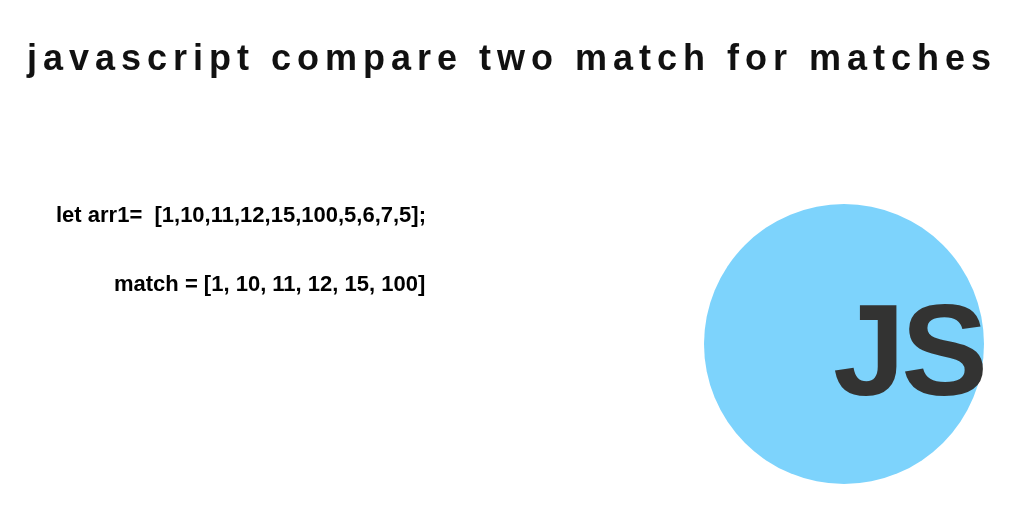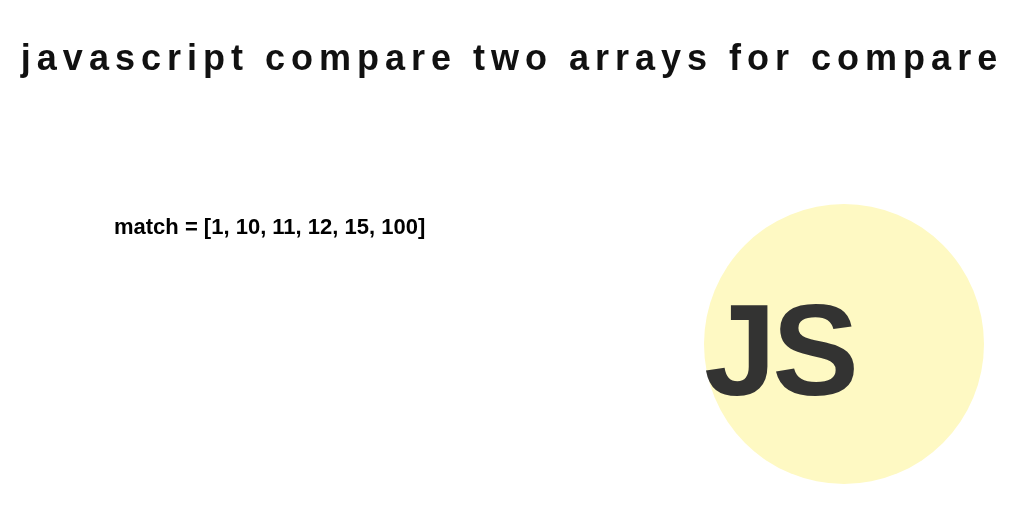--- a/index.html
+++ b/index.html
@@ -26,40 +26,41 @@
   }
   .code-line { margin-bottom: 38px; white-space: pre; }
   .code-result { margin-top: 12px; padding-left: 58px; white-space: pre; }
   .js-badge {
     position: absolute;
     right: 40px;
     bottom: 28px;
     width: 280px;
     height: 280px;
     border-radius: 50%;
-    background: #fef9c3;
+    background: #7dd3fc;
     display: flex;
     align-items: center;
-    justify-content: flex-start;
+    justify-content: flex-end;
   }
   .js-text {
     font-weight: 900;
     font-size: 130px;
     color: #333332;
     letter-spacing: -4px;
     transform: translateY(6px);
     font-family: Arial, Helvetica, sans-serif;
   }
 </style>
 </head>
 <body>
 
 <div class="page">
-  <h1 class="title">javascript compare two arrays for compare</h1>
+  <h1 class="title">javascript compare two match for matches</h1>
 
   <div class="code-block">
+    <div class="code-line">let arr1=  [1,10,11,12,15,100,5,6,7,5];</div>
     <div class="code-result">match = [1, 10, 11, 12, 15, 100]</div>
   </div>
 
   <div class="js-badge">
     <span class="js-text">JS</span>
   </div>
 </div>
 
 </body></html>

